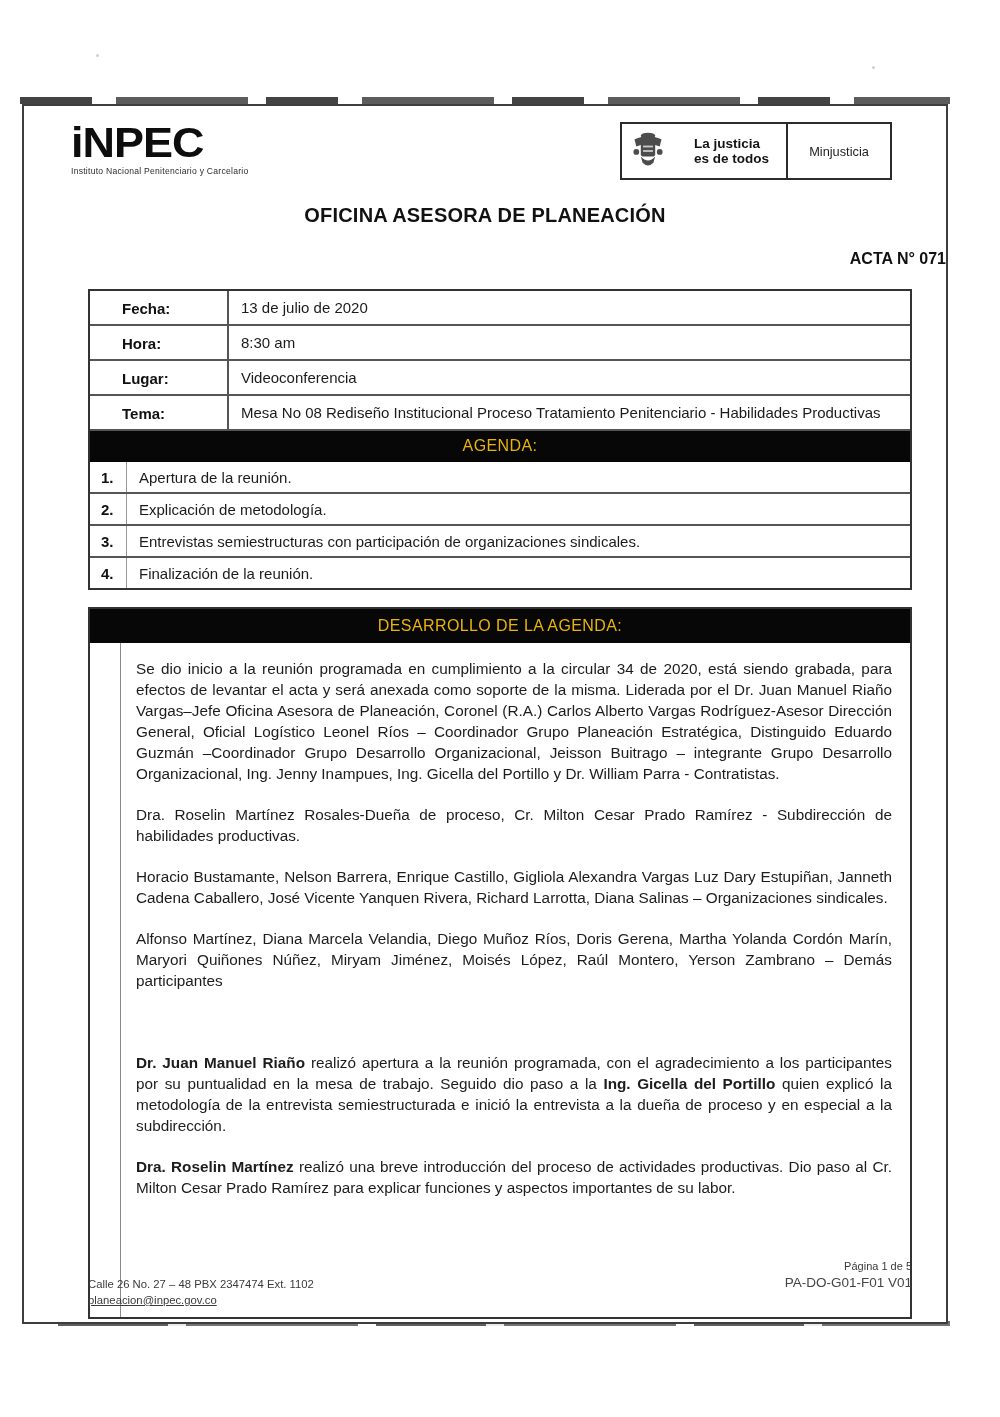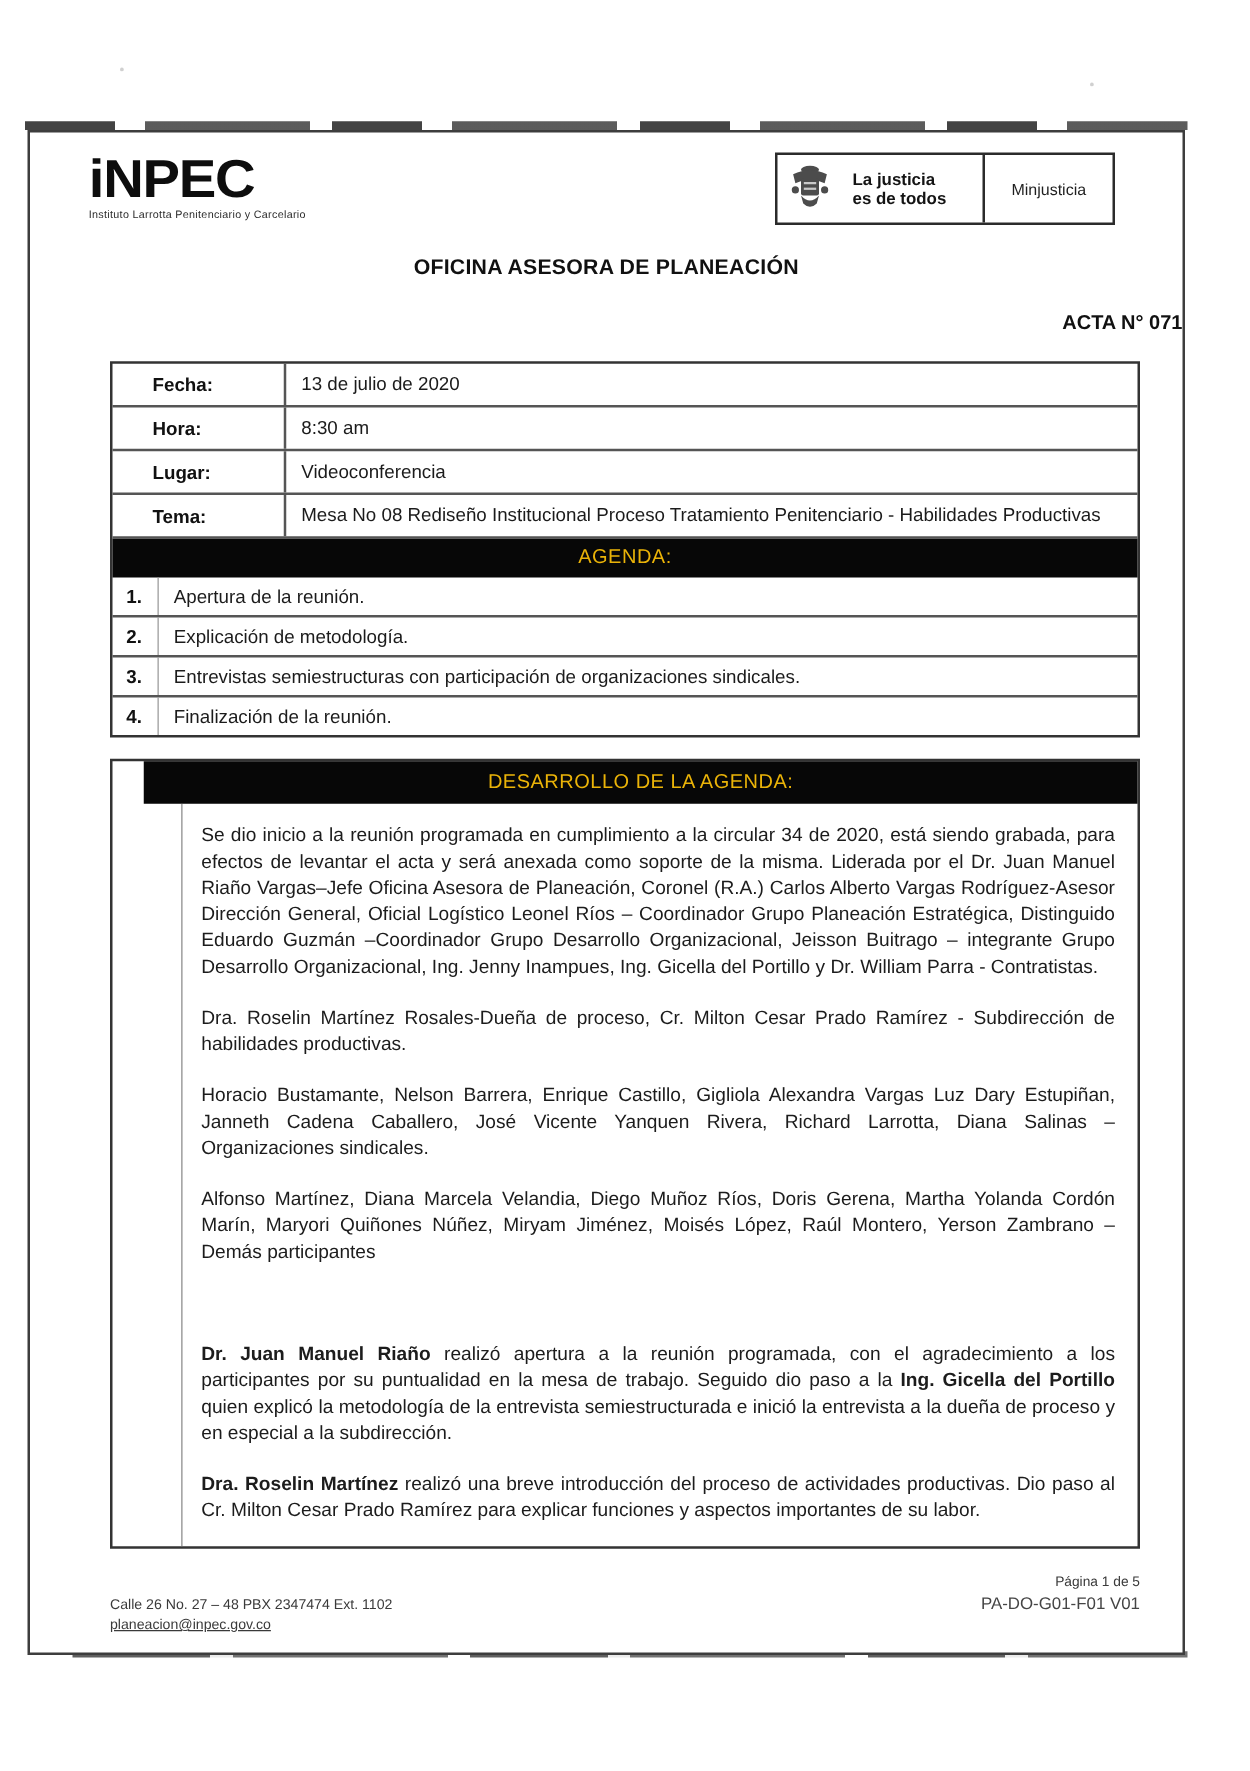--- a/index.html
+++ b/index.html
@@ -42,36 +42,36 @@
   
   .logo-block { position: absolute; left: 47px; top: 17px; width: 210px; }
   .logo-wordmark {
     font-weight: bold; font-size: 45px; line-height: 40px;
     letter-spacing: -1px; color: #0d0d0d; transform: scaleY(.95);
   }
   .logo-tagline { font-size: 8.6px; color: #2c2c2c; margin-top: 3px; letter-spacing: .25px; }
   .gov-badge {
     position: absolute; left: 596px; top: 16px; width: 272px; height: 58px;
     border: 2px solid #2b2b2b; box-sizing: border-box;
-    display: flex; align-items: stretch; background: #fff;
+    display: flex; align-items: stretch; background: #fff; gap: 12px;
   }
   .badge-crest { width: 52px; display: flex; align-items: center; justify-content: center; }
   .badge-slogan {
     flex: 1; display: flex; align-items: center; padding-left: 8px;
     font-weight: bold; font-size: 13.5px; line-height: 1.12;
     white-space: pre-line; color: #141414;
   }
   .badge-ministry {
     width: 102px; border-left: 2px solid #2b2b2b;
     display: flex; align-items: center; justify-content: center;
     font-size: 12.8px; color: #1f1f1f;
   }
   .office-title {
     position: absolute; left: 0; top: 98px; width: 100%;
-    text-align: center; font-weight: bold; font-size: 17px; letter-spacing: .2px; color: #111;
+    text-align: center; font-weight: bold; font-size: 20px; letter-spacing: .2px; color: #111;
   }
   .acta-number {
     position: absolute; left: 0; top: 144px; width: 100%;
     text-align: right; font-weight: bold; font-size: 16px; color: #111;
   }
   .smudge { position: absolute; left: 772px; top: 252px; width: 58px; height: 2px; background: #b9b9b9; opacity: .6; }
   
   .info-table {
     position: absolute; left: 64px; top: 183px; width: 824px;
     border: 2px solid #333; box-sizing: border-box; background: #fff;
@@ -90,23 +90,23 @@
   }
   .agenda-row { display: flex; border-bottom: 2px solid #555; min-height: 20px; }
   .agenda-row:last-child { border-bottom: none; }
   .agenda-num {
     width: 37px; box-sizing: border-box; padding: 7px 0 6px 11px;
     font-weight: bold; border-right: 1px solid #999; color: #111;
   }
   .agenda-text { flex: 1; padding: 7px 12px 6px 12px; }
   
   .dev-table {
-    position: absolute; left: 64px; top: 501px; width: 824px; height: 632px;
+    position: absolute; left: 64px; top: 501px; width: 824px; height: 712px;
     border: 2px solid #333; box-sizing: border-box; background: #fff;
-    display: flex; flex-direction: column; padding-left: 25px;
+    display: flex; flex-direction: column;
   }
   .dev-bar { flex: 0 0 auto; padding: 8px 0; }
   .dev-body { flex: 1; display: flex; overflow: hidden; }
   .dev-gutter { width: 30px; border-right: 1px solid #8a8a8a; }
   .dev-content {
     flex: 1; padding: 15px 18px 0 15px;
     text-align: justify; font-size: 15.3px; line-height: 21px; color: #1c1c1c;
   }
   .dev-par { margin: 0 0 20px 0; }
   .dev-par:nth-child(5) { margin-top: 61px; }
@@ -133,21 +133,21 @@
 <div class="speck" style="left:28px; top:419px; width:4px; height:3px;"></div>
 <div class="speck" style="left:560px; top:238px; width:3px; height:2px;"></div>
 <div class="speck" style="left:872px; top:66px; width:3px; height:3px;"></div>
 <div class="smudge"></div>
 <div class="margin-mark">)</div>
 
 <div class="page-frame">
 
   <div class="logo-block">
     <div class="logo-wordmark">iNPEC</div>
-    <div class="logo-tagline">Instituto Larrotta Penitenciario y Carcelario</div>
+    <div class="logo-tagline">Instituto Nacional Penitenciario y Carcelario</div>
   </div>
 
   <div class="gov-badge">
     <div class="badge-crest">
       <svg viewBox="0 0 40 44" width="36" height="40" aria-hidden="true">
         <g fill="#4c4c4c">
           <ellipse cx="20" cy="5" rx="8" ry="3.4"></ellipse>
           <path d="M5 9 Q20 2 35 9 L33 17 Q20 11 7 17 Z"></path>
           <rect x="12" y="13" width="16" height="15" rx="2"></rect>
           <path d="M12 28 Q20 37 28 28 L26 35 Q20 41 14 35 Z"></path>

